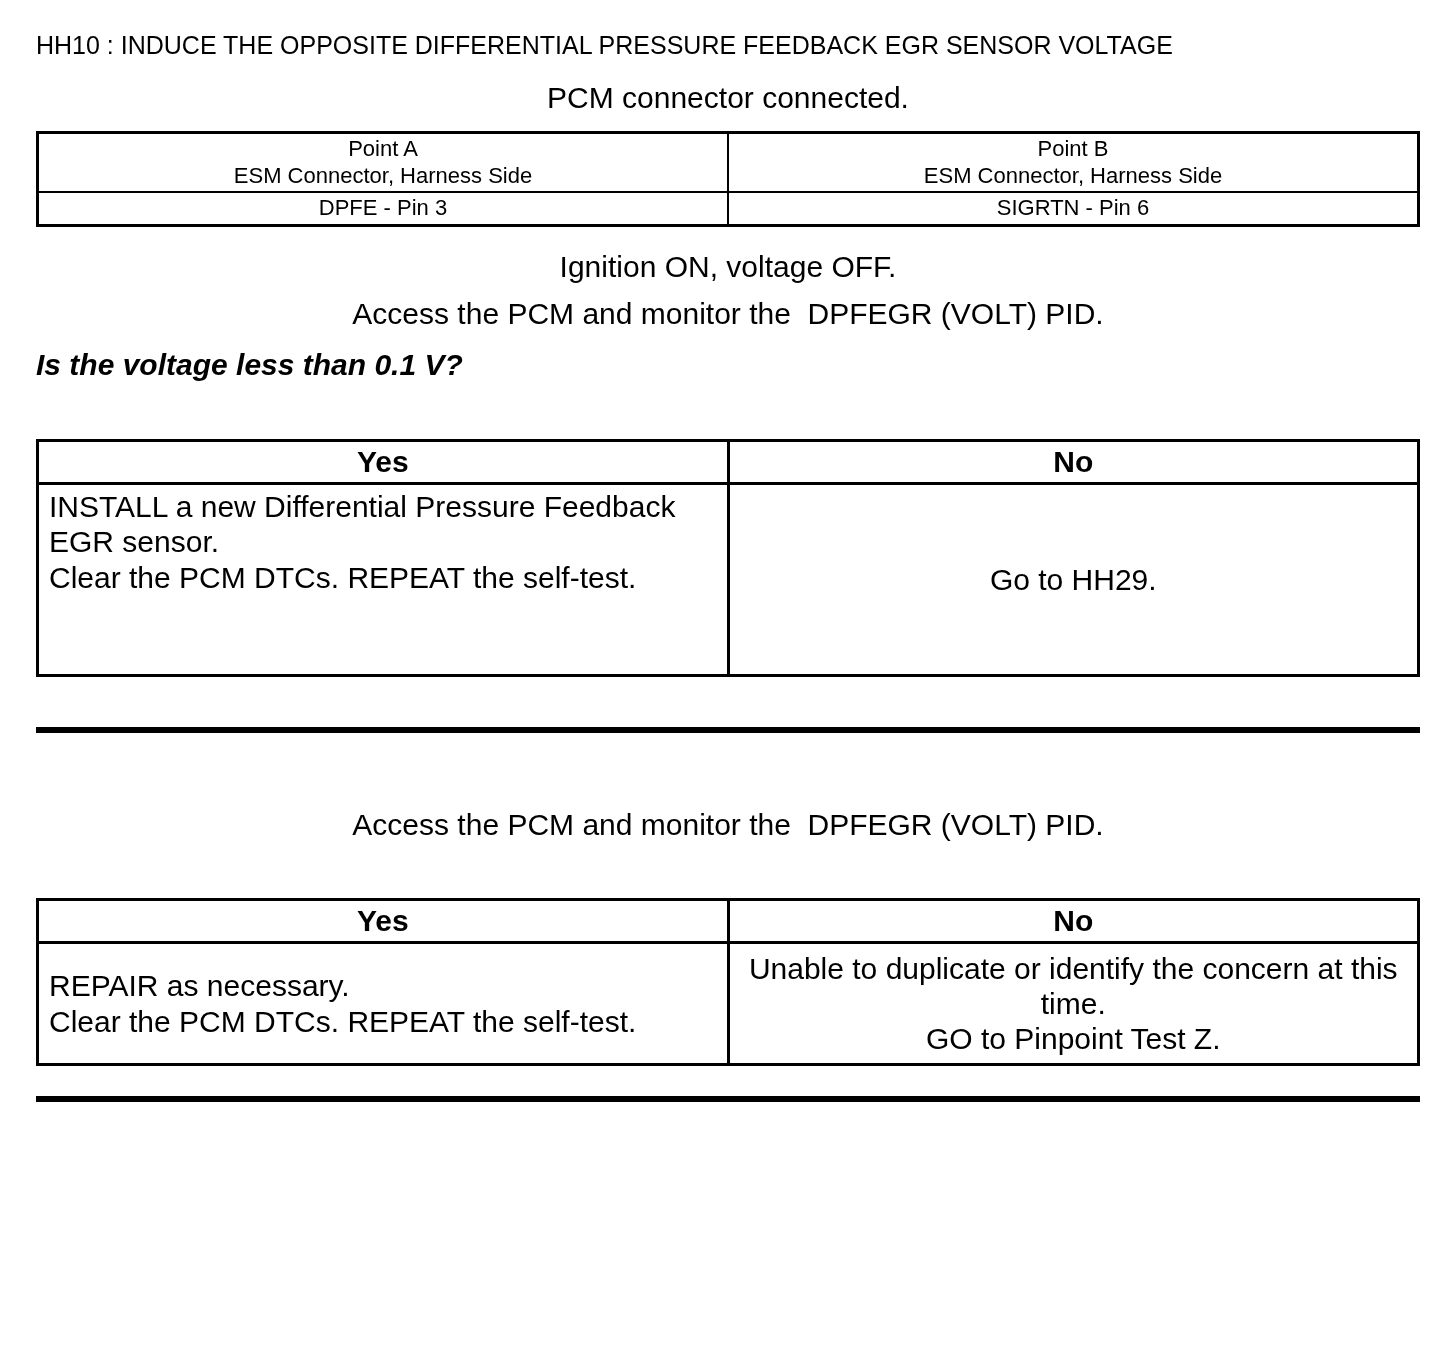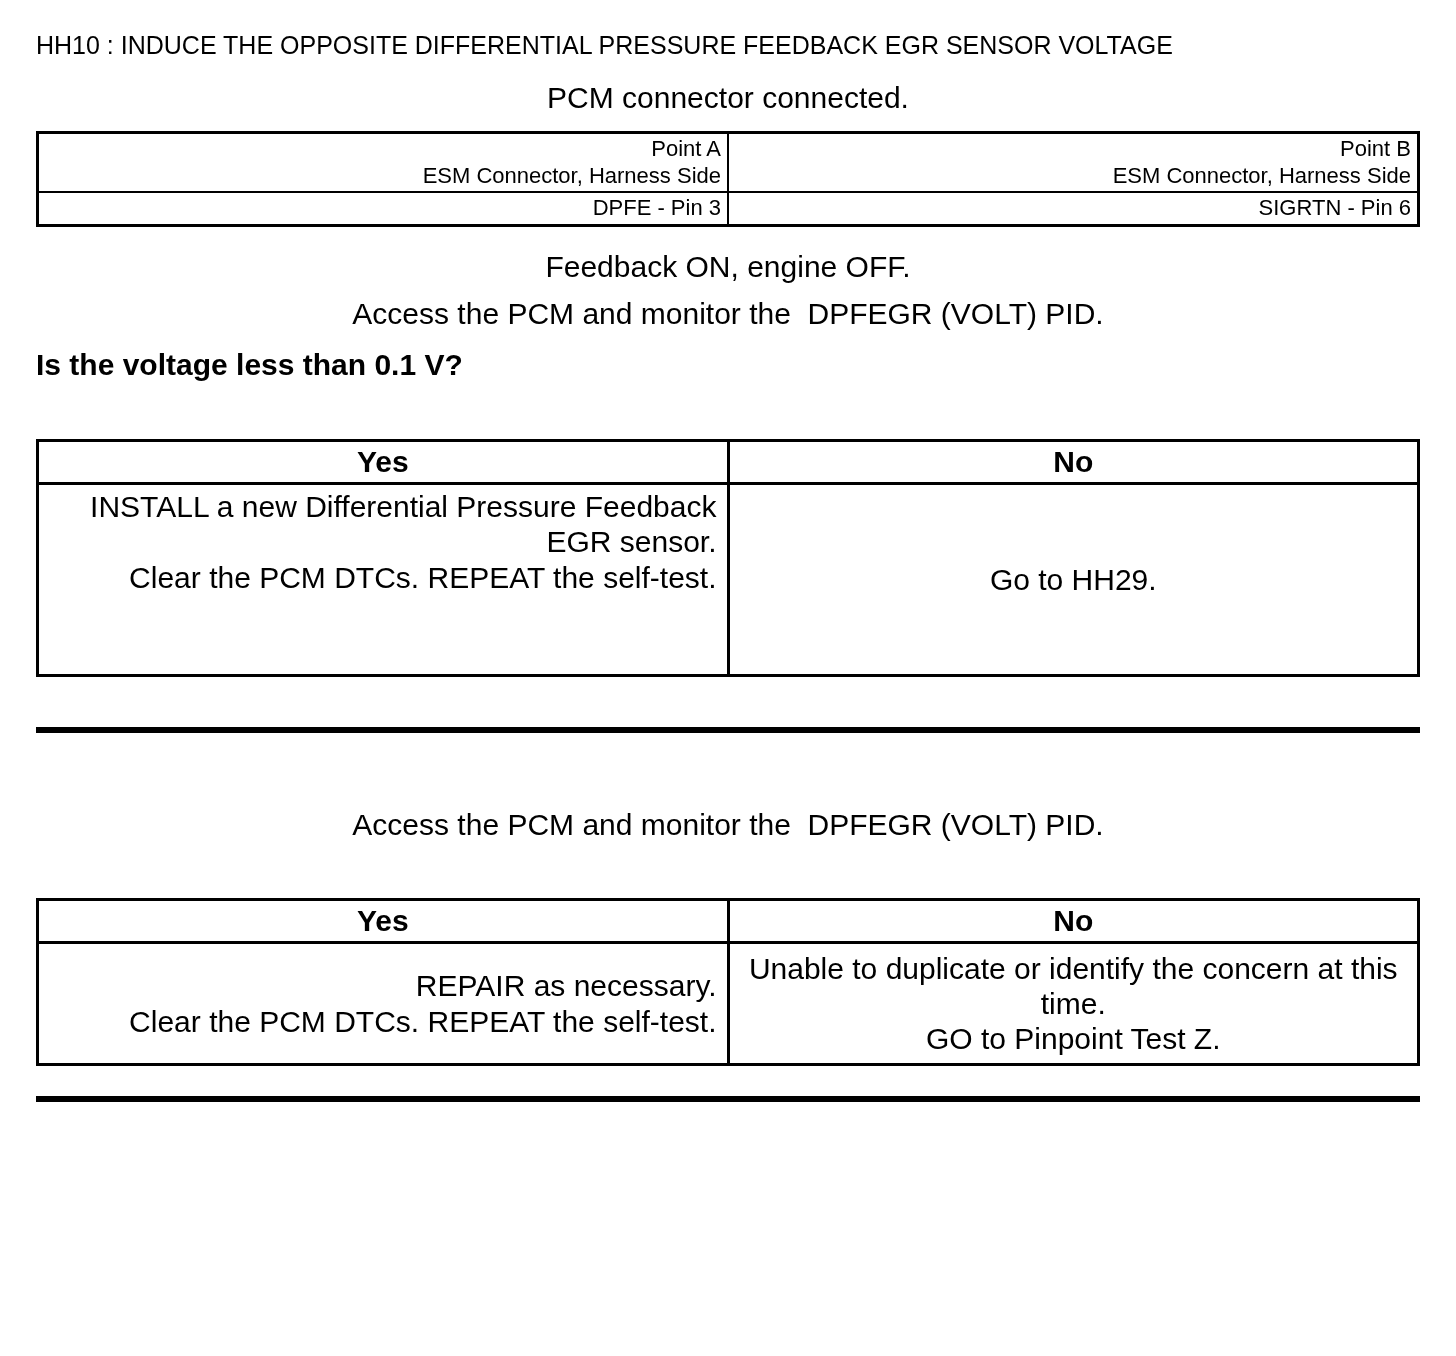--- a/index.html
+++ b/index.html
@@ -24,36 +24,37 @@
     margin: 12px 0;
     white-space: pre-wrap;
     text-align: center;
   }
   .question {
     font-size: 30px;
     font-weight: bold;
     line-height: 1.18;
     margin: 16px 0 10px 0;
     white-space: pre-wrap;
+    font-style: italic;
   }
 
   
   table.pin-table {
     width: 100%;
     border-collapse: collapse;
     table-layout: fixed;
     margin: 16px 0 22px 0;
     border: 3px solid #000;
   }
   table.pin-table th,
   table.pin-table td {
     border: 2px solid #000;
     font-size: 22px;
     font-weight: normal;
-    text-align: right;
+    text-align: center;
     vertical-align: middle;
     padding: 2px 6px;
     white-space: pre-line;
     line-height: 1.2;
   }
 
   
   table.decision-table {
     width: 100%;
     border-collapse: collapse;
@@ -69,21 +70,21 @@
     padding: 2px 6px;
     line-height: 1.2;
   }
   table.decision-table td {
     border: 3px solid #000;
     font-size: 30px;
     padding: 4px 10px;
     white-space: pre-wrap;
     line-height: 1.18;
   }
-  table.decision-table td.yes-cell { text-align: right; vertical-align: top; }
+  table.decision-table td.yes-cell { text-align: left; vertical-align: top; }
   table.decision-table td.no-cell  { text-align: center; vertical-align: middle; }
   table.decision-table.hh10 tr.body-row { height: 192px; }
   table.decision-table.hh11 tr.body-row { height: 122px; }
   table.decision-table.hh11 td.yes-cell { vertical-align: middle; }
 
   hr.section-divider {
     border: none;
     border-top: 6px solid #000;
     margin: 50px 0 74px 0;
   }
@@ -109,21 +110,21 @@
           <th>Point B
 ESM Connector, Harness Side</th>
         </tr>
         <tr>
           <td>DPFE - Pin 3</td>
           <td>SIGRTN - Pin 6</td>
         </tr>
       </tbody>
     </table>
 
-    <p class="body-text">Feedback ON, engine OFF.</p>
+    <p class="body-text">Ignition ON, voltage OFF.</p>
     <p class="body-text">Access the PCM and monitor the  DPFEGR (VOLT) PID.</p>
 
     <p class="question">Is the voltage less than 0.1 V?</p>
 
     <table class="decision-table hh10">
       <tbody>
         <tr>
           <th>Yes</th>
           <th>No</th>
         </tr>

